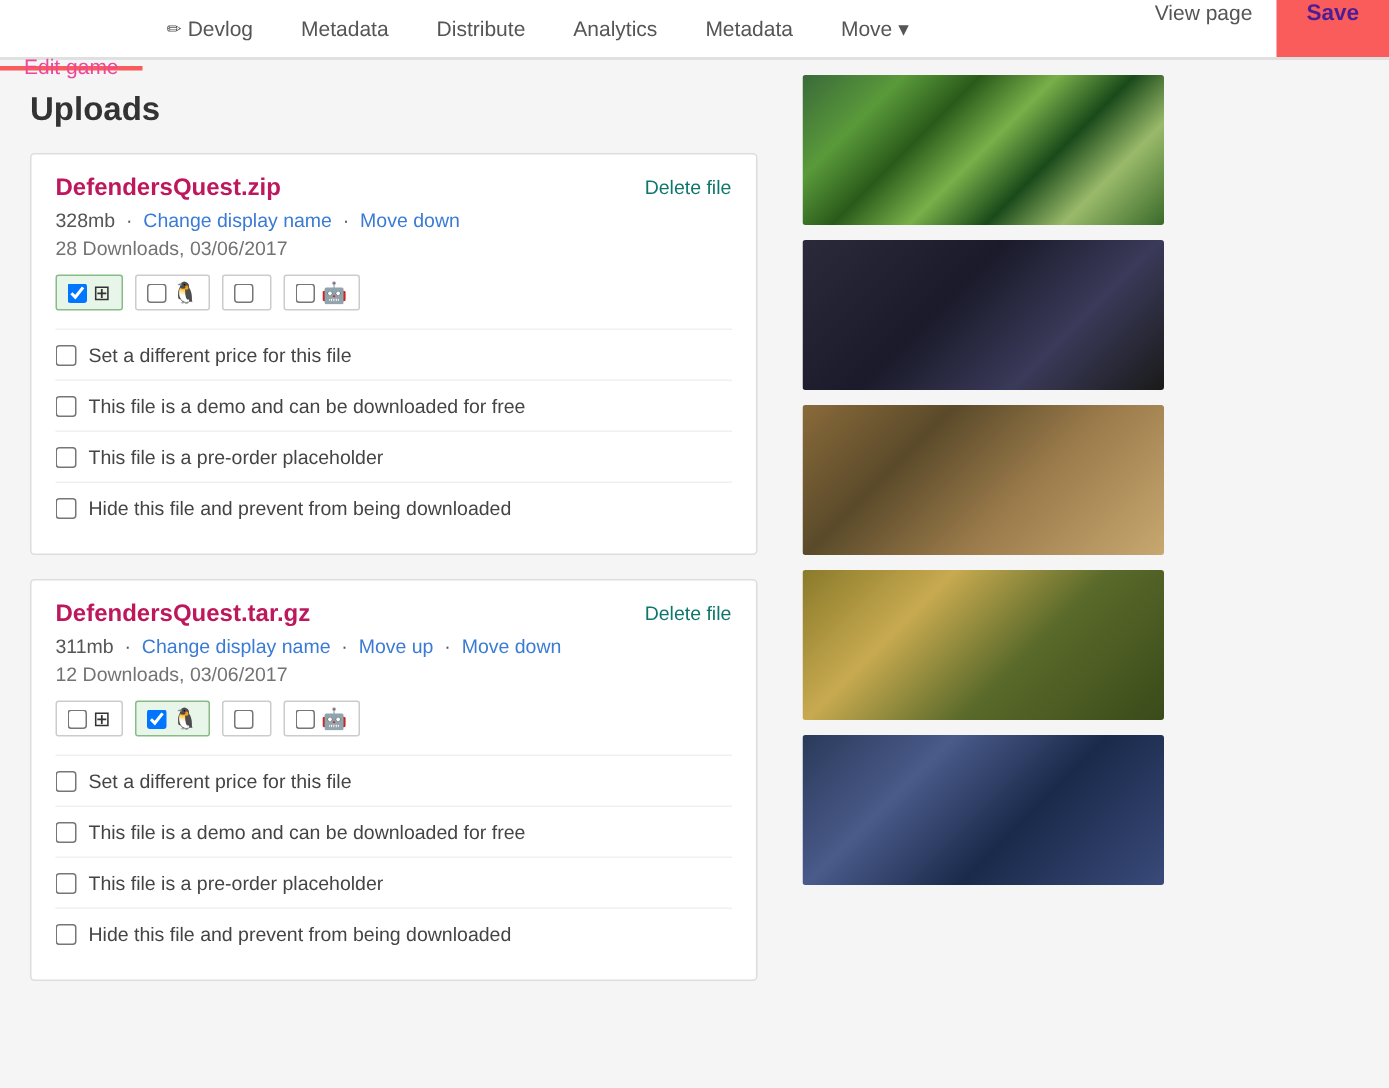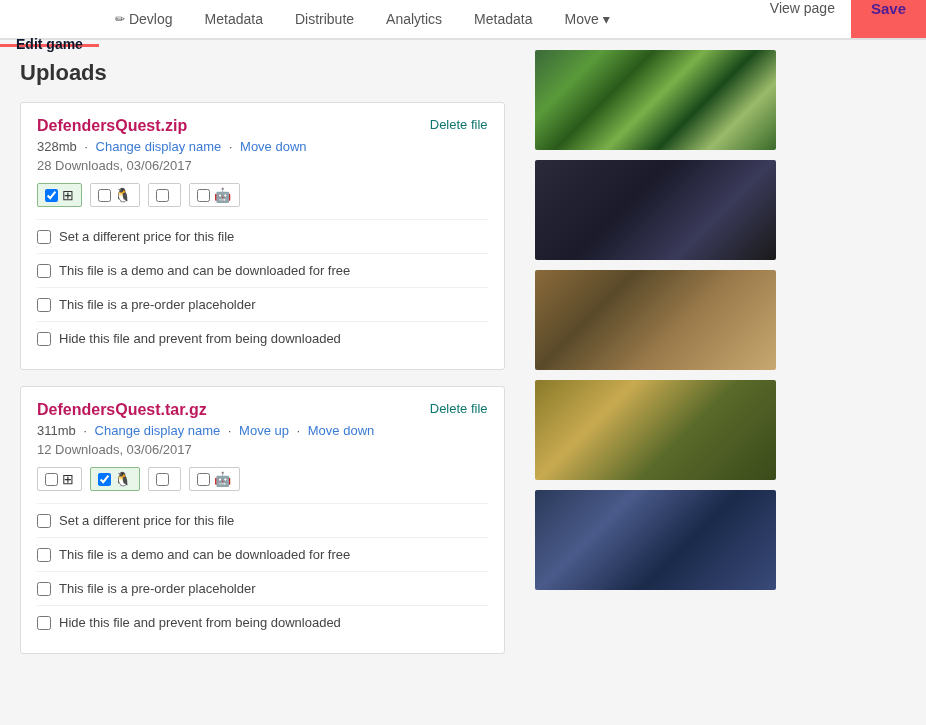--- a/index.html
+++ b/index.html
@@ -18,23 +18,23 @@
       align-items: center;
       padding: 0 16px;
       cursor: pointer;
       color: #555;
       font-size: 14px;
       border-bottom: 3px solid transparent;
       margin-bottom: -2px;
       white-space: nowrap;
     }
     .nav-tab.active {
-      color: #0f172a;
+      color: #ec4899;
       border-bottom: 3px solid #fa5c5c;
-      font-weight: bold;
+      font-weight: normal;
       margin-top: 44px;
     }
     .nav-tab .pencil-icon {
       font-size: 12px;
       margin-right: 4px;
     }
     .nav-more {
       display: flex;
       align-items: center;
       padding: 0 16px;

